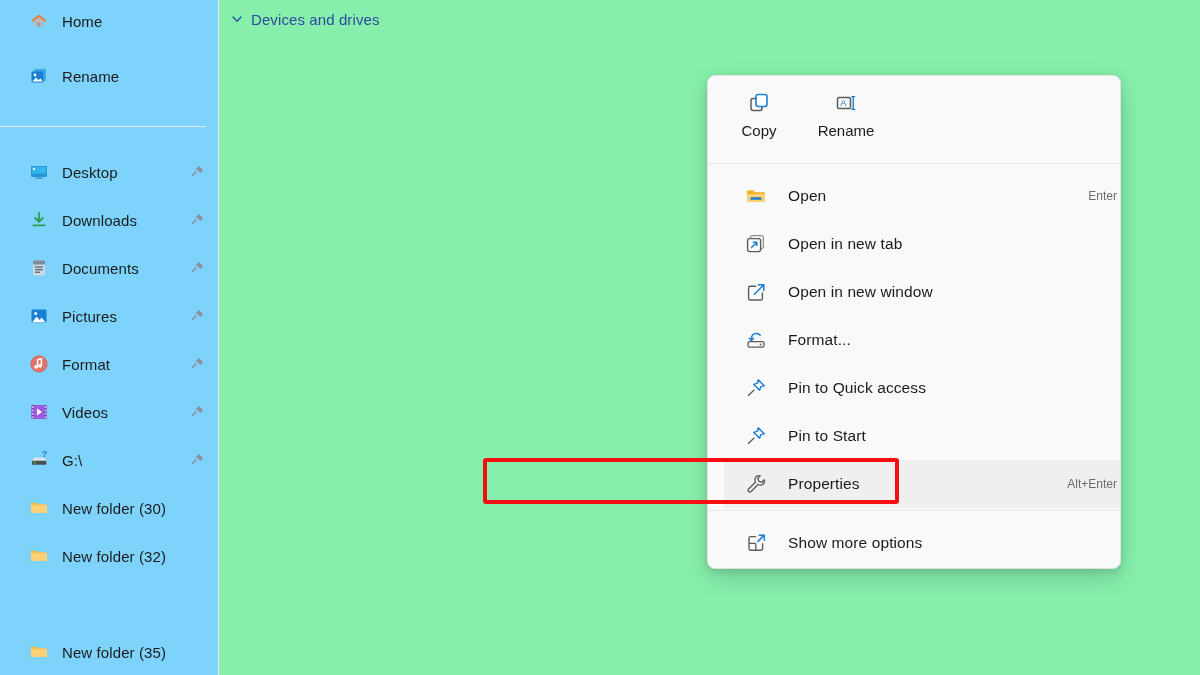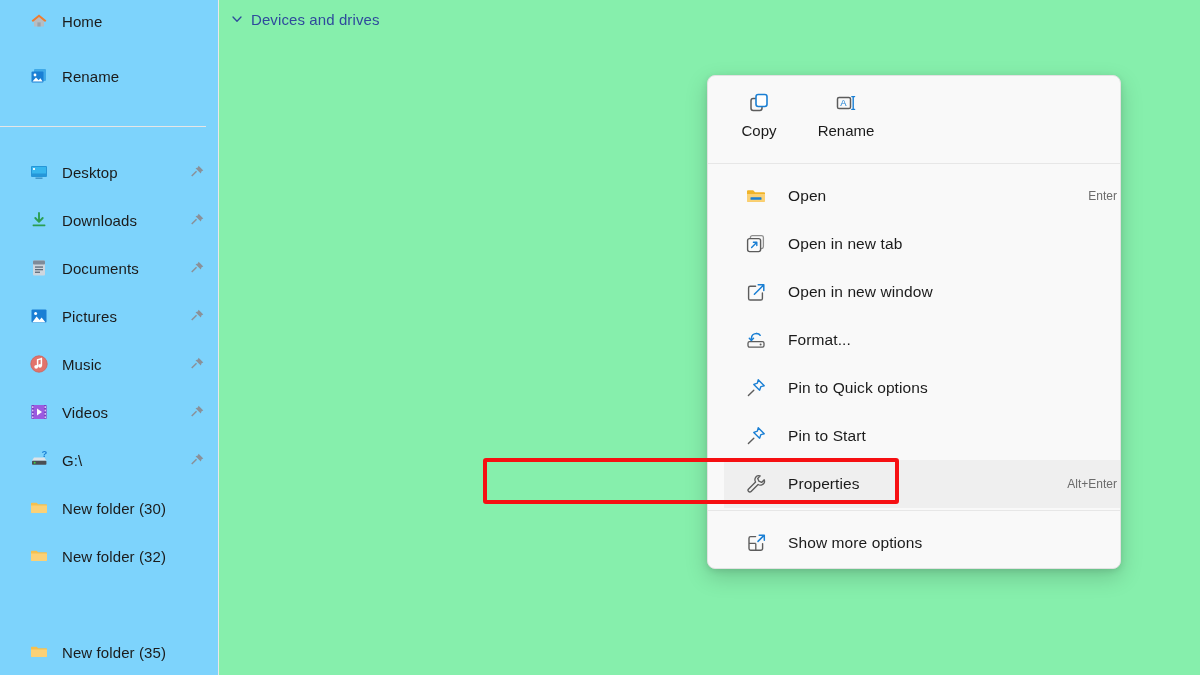--- a/index.html
+++ b/index.html
@@ -236,21 +236,21 @@
     <div class="nav-item" style="top:348px">
       <span class="nav-icon">
         <svg width="20" height="20" viewBox="0 0 20 20">
           <circle cx="10" cy="10" r="8.2" fill="#e2736b"></circle>
           <circle cx="10" cy="10" r="8.2" fill="none" stroke="#d06058" stroke-width=".8"></circle>
           <path d="M12.4 4.6 L12.4 11.6 M12.4 4.6 L8.6 5.7 L8.6 12.6" stroke="#ffffff" stroke-width="1.5" fill="none" stroke-linecap="round"></path>
           <circle cx="7.2" cy="12.8" r="1.9" fill="#ffffff"></circle>
           <circle cx="11" cy="11.8" r="1.9" fill="#ffffff"></circle>
         </svg>
       </span>
-      <span class="nav-label">Music</span>
+      <span class="nav-label">Format</span>
       <span class="pin-icon">
         <svg width="16" height="16" viewBox="0 0 16 16">
           <path d="M9.6 1.7 L14.3 6.4 L12.6 7.2 L11.8 9.5 L6.5 4.2 L8.8 3.4 Z" fill="#8a9199"></path>
           <rect x="2.2" y="11.5" width="6.8" height="1.5" transform="rotate(-45 2.2 11.5)" fill="#8a9199"></rect>
         </svg>
       </span>
     </div>
 
     <div class="nav-item" style="top:396px">
       <span class="nav-icon">
@@ -416,21 +416,21 @@
         <span class="ctx-sc"></span>
       </div>
 
       <div class="ctx-item" style="top:288px">
         <span class="ctx-ico">
           <svg width="22" height="22" viewBox="0 0 22 22">
             <path d="M13.2 2.8 L19.2 8.8 L15.9 9.6 L14.6 13.2 L8.8 7.4 L12.4 6.1 Z" fill="none" stroke="#1a7fd4" stroke-width="1.4" stroke-linejoin="round"></path>
             <path d="M8.8 13.2 L3.4 18.6" stroke="#5c5c5c" stroke-width="1.4" stroke-linecap="round"></path>
           </svg>
         </span>
-        <span class="ctx-lbl">Pin to Quick options</span>
+        <span class="ctx-lbl">Pin to Quick access</span>
         <span class="ctx-sc"></span>
       </div>
 
       <div class="ctx-item" style="top:336px">
         <span class="ctx-ico">
           <svg width="22" height="22" viewBox="0 0 22 22">
             <path d="M13.2 2.8 L19.2 8.8 L15.9 9.6 L14.6 13.2 L8.8 7.4 L12.4 6.1 Z" fill="none" stroke="#1a7fd4" stroke-width="1.4" stroke-linejoin="round"></path>
             <path d="M8.8 13.2 L3.4 18.6" stroke="#5c5c5c" stroke-width="1.4" stroke-linecap="round"></path>
           </svg>
         </span>

